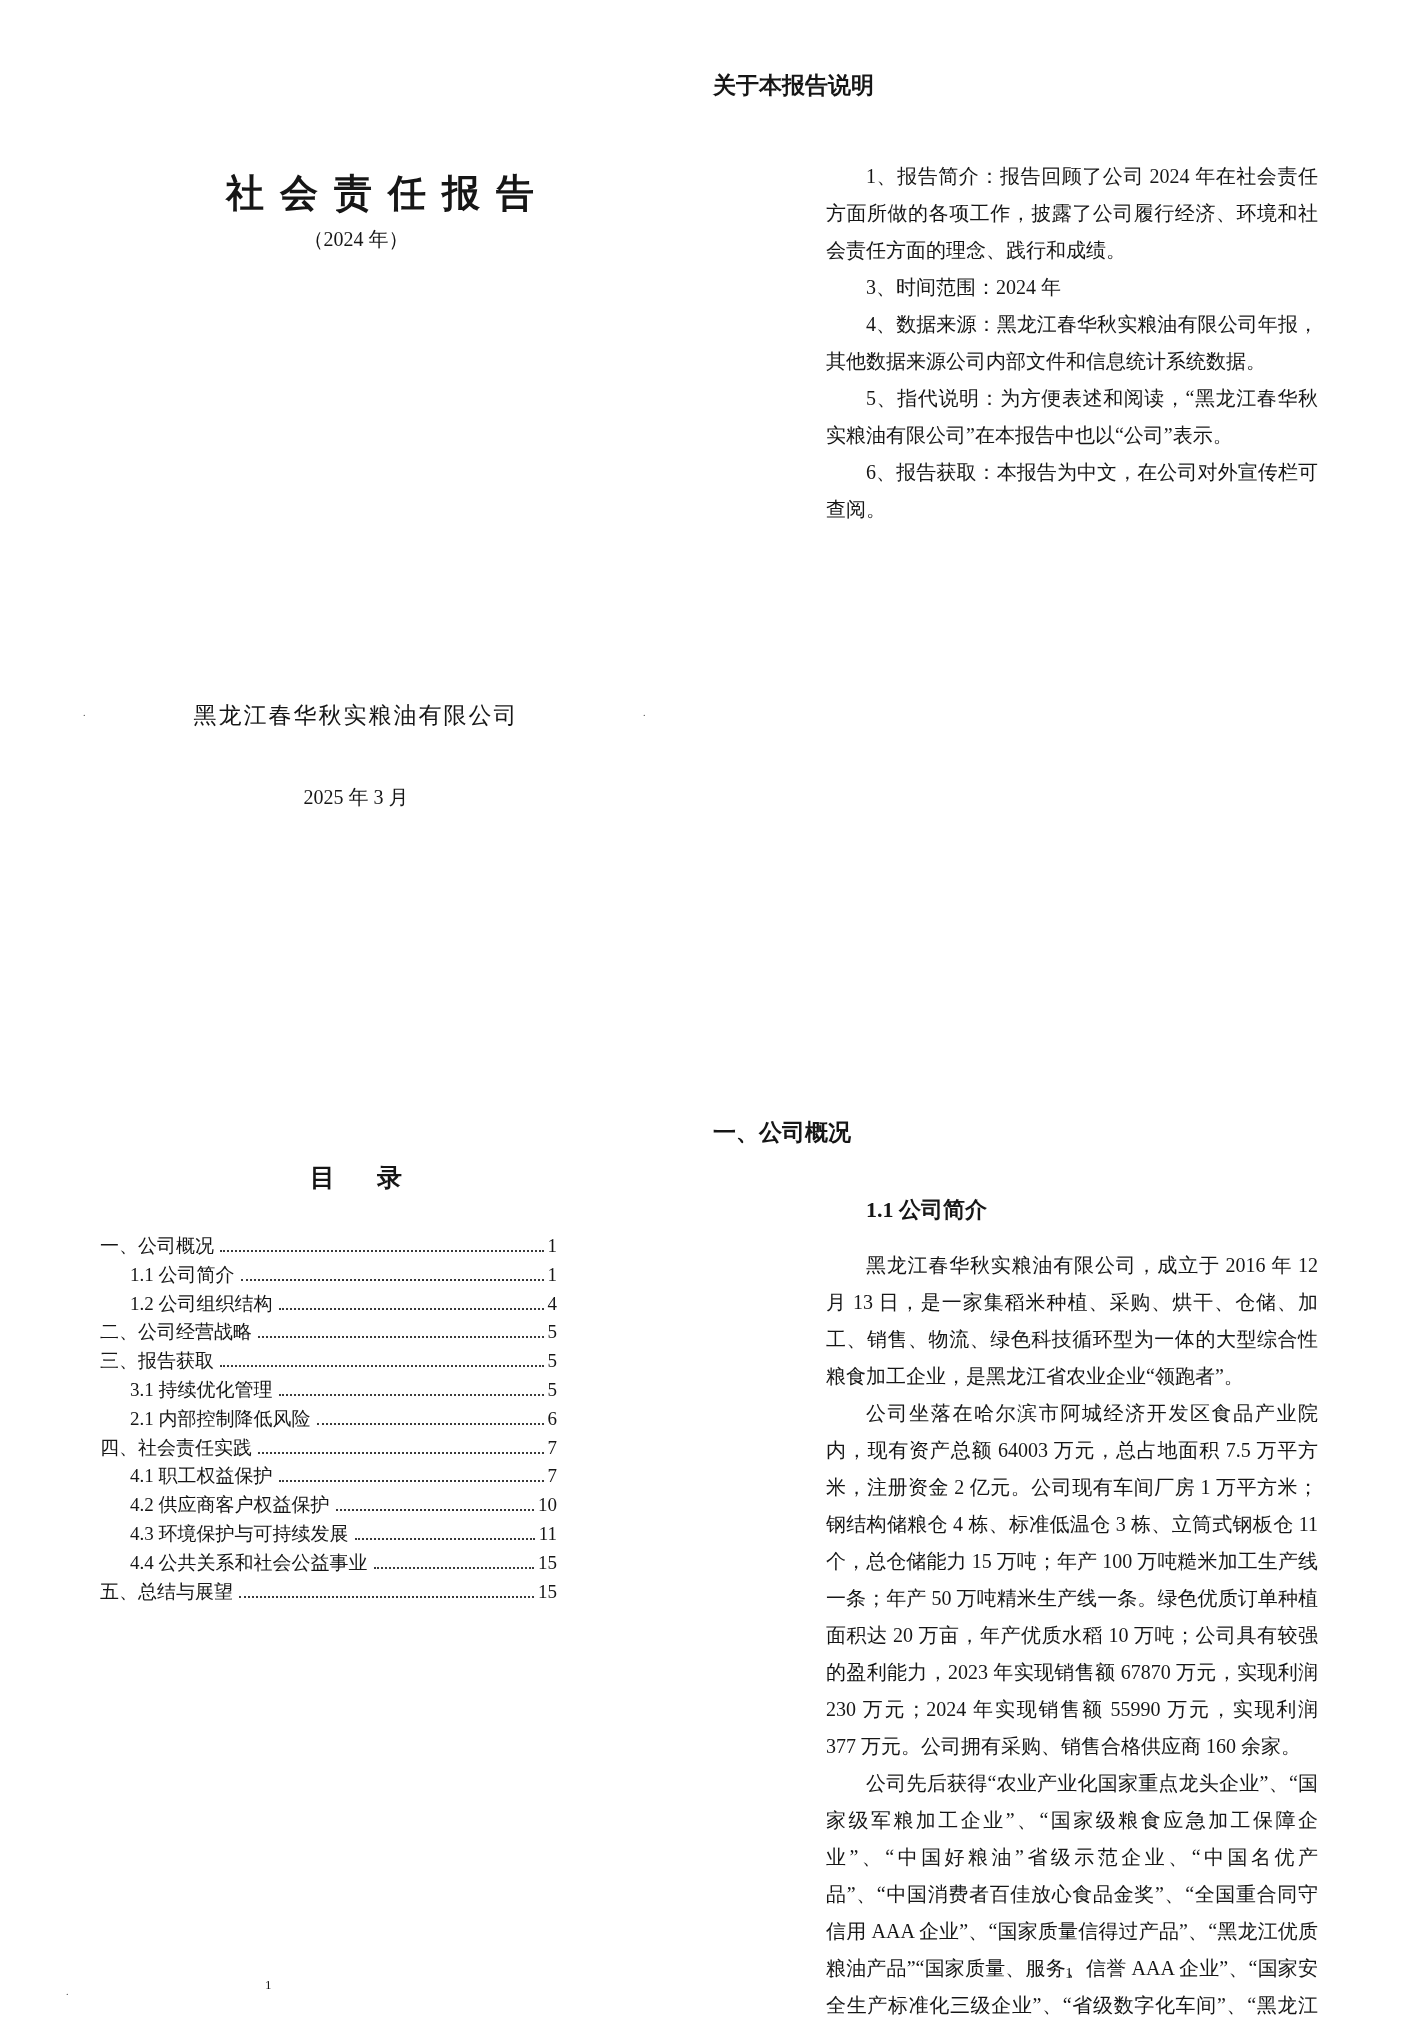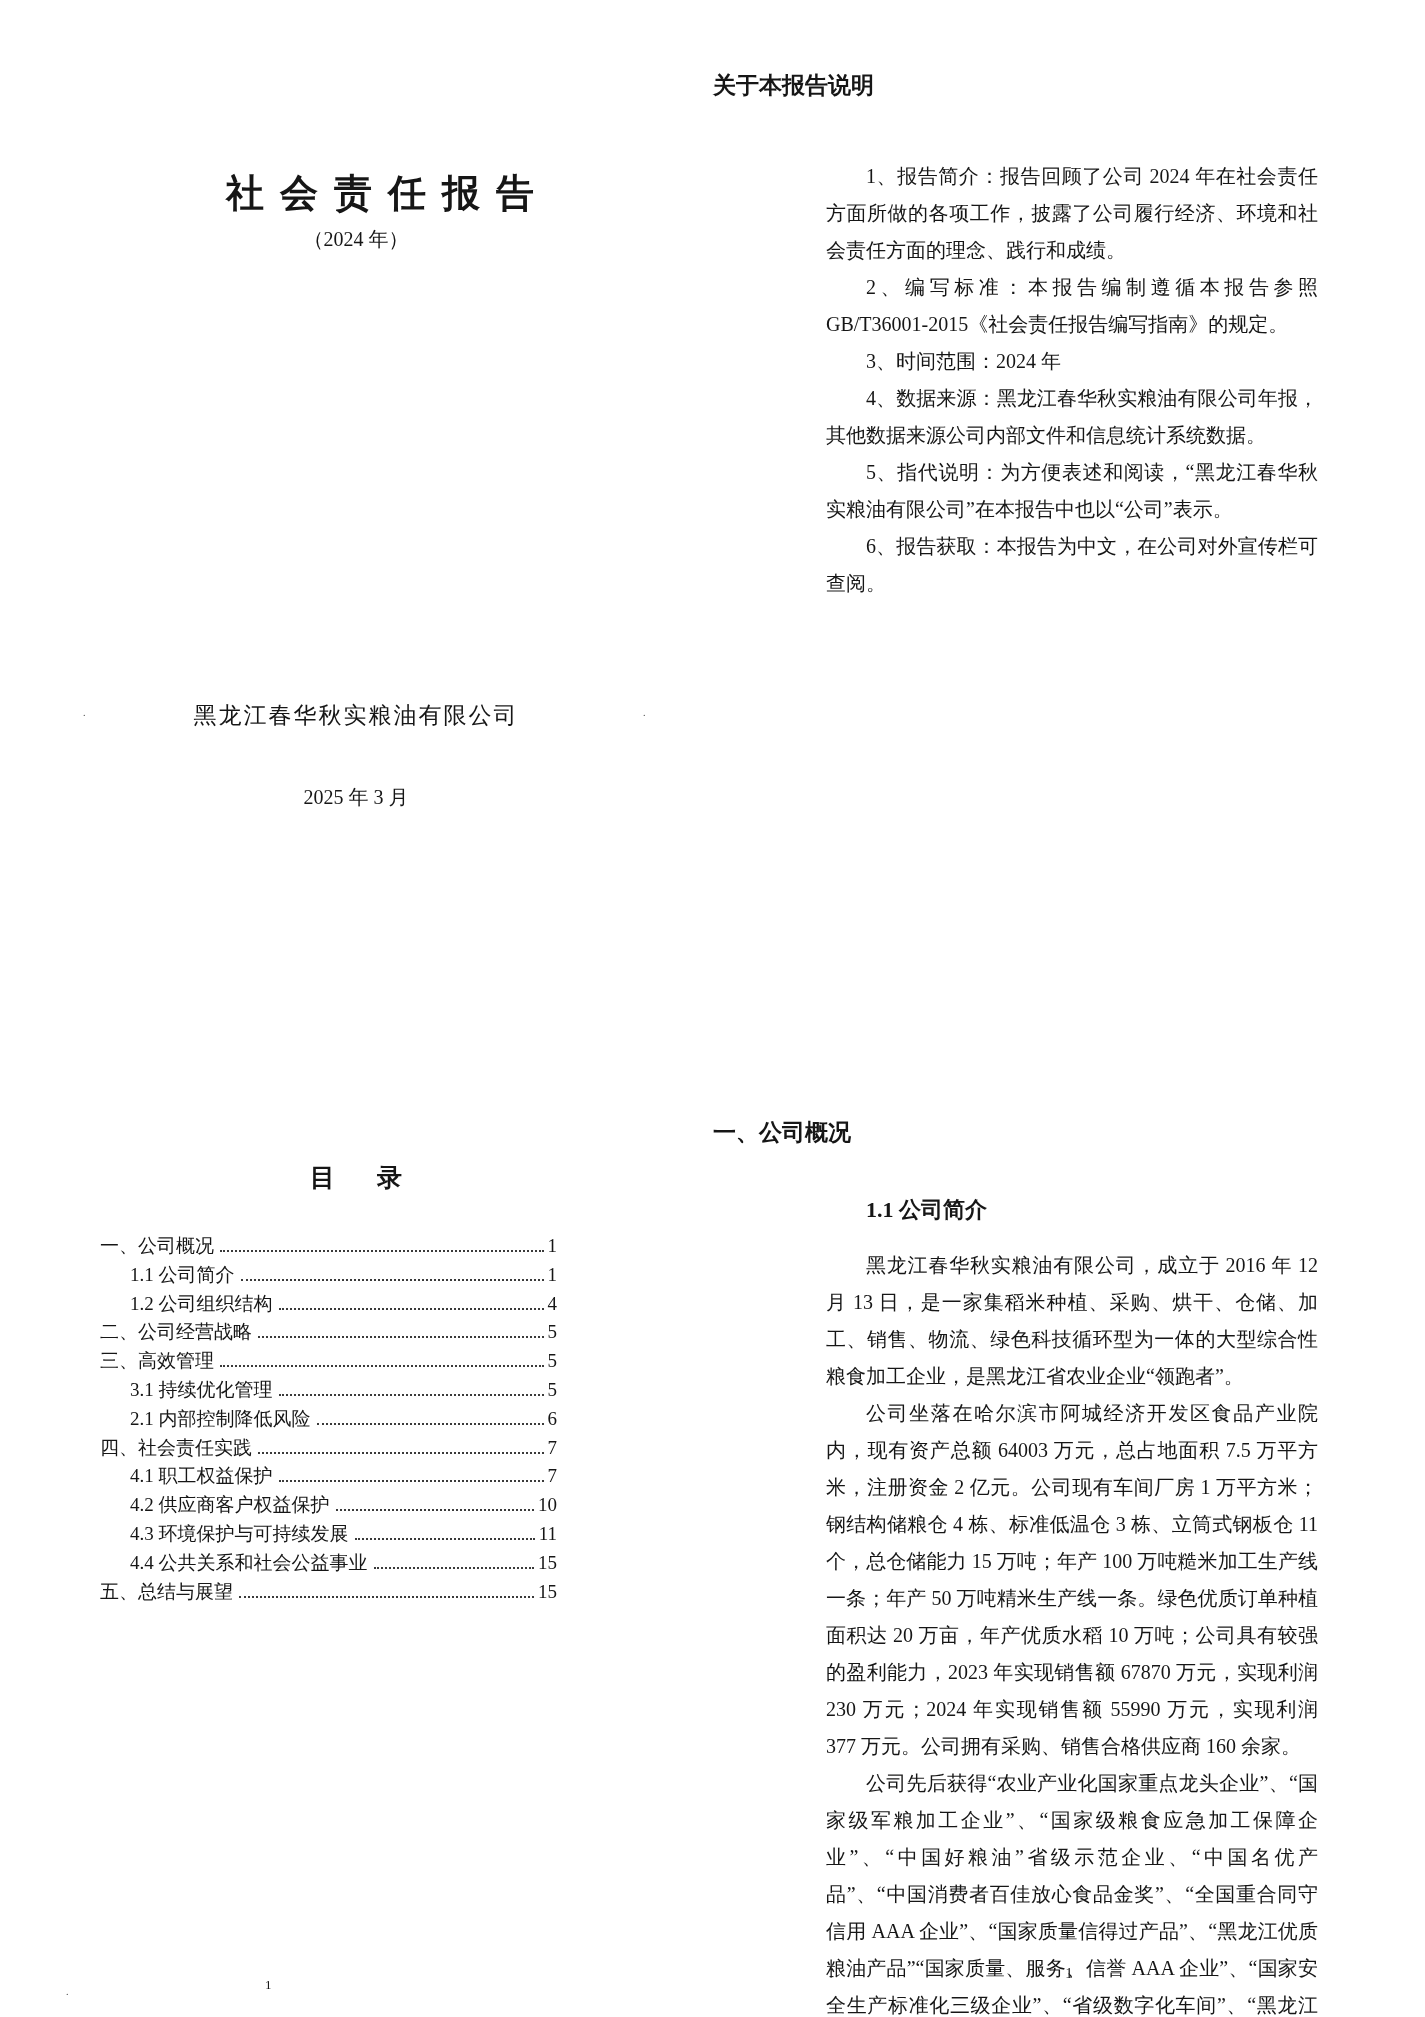--- a/index.html
+++ b/index.html
@@ -91,21 +91,20 @@
   <div class="cover-company">黑龙江春华秋实粮油有限公司</div>
   <div class="cover-date">2025 年 3 月</div>
   <span class="speck" style="left:83px;top:708px;">.</span>
   <span class="speck" style="left:643px;top:708px;">.</span>
 </div>
 
 <div class="page" id="page-about">
   <div class="heading-center" style="top:70px;">关于本报告说明</div>
   <div class="body-block" style="top:158px;">
       <p>1、报告简介：报告回顾了公司 2024 年在社会责任方面所做的各项工作，披露了公司履行经济、环境和社会责任方面的理念、践行和成绩。</p>
-      <p>2、编写标准：本报告编制遵循本报告参照 GB/T36001-2015《社会责任报告编写指南》的规定。</p>
       <p>3、时间范围：2024 年</p>
       <p>4、数据来源：黑龙江春华秋实粮油有限公司年报，其他数据来源公司内部文件和信息统计系统数据。</p>
       <p>5、指代说明：为方便表述和阅读，“黑龙江春华秋实粮油有限公司”在本报告中也以“公司”表示。</p>
       <p>6、报告获取：本报告为中文，在公司对外宣传栏可查阅。</p>
     </div>
 </div>
 
 <div class="page" id="page-toc">
   <div class="toc-title">目录</div>
   <div class="toc-list">
@@ -123,21 +122,21 @@
         <span class="toc-label">1.2 公司组织结构</span>
         <span class="toc-leader"></span>
         <span class="toc-page">4</span>
       </div>
       <div class="toc-row">
         <span class="toc-label">二、公司经营战略</span>
         <span class="toc-leader"></span>
         <span class="toc-page">5</span>
       </div>
       <div class="toc-row">
-        <span class="toc-label">三、高效管理</span>
+        <span class="toc-label">三、报告获取</span>
         <span class="toc-leader"></span>
         <span class="toc-page">5</span>
       </div>
       <div class="toc-row level-2">
         <span class="toc-label">3.1 持续优化管理</span>
         <span class="toc-leader"></span>
         <span class="toc-page">5</span>
       </div>
       <div class="toc-row level-2">
         <span class="toc-label">2.1 内部控制降低风险</span>

